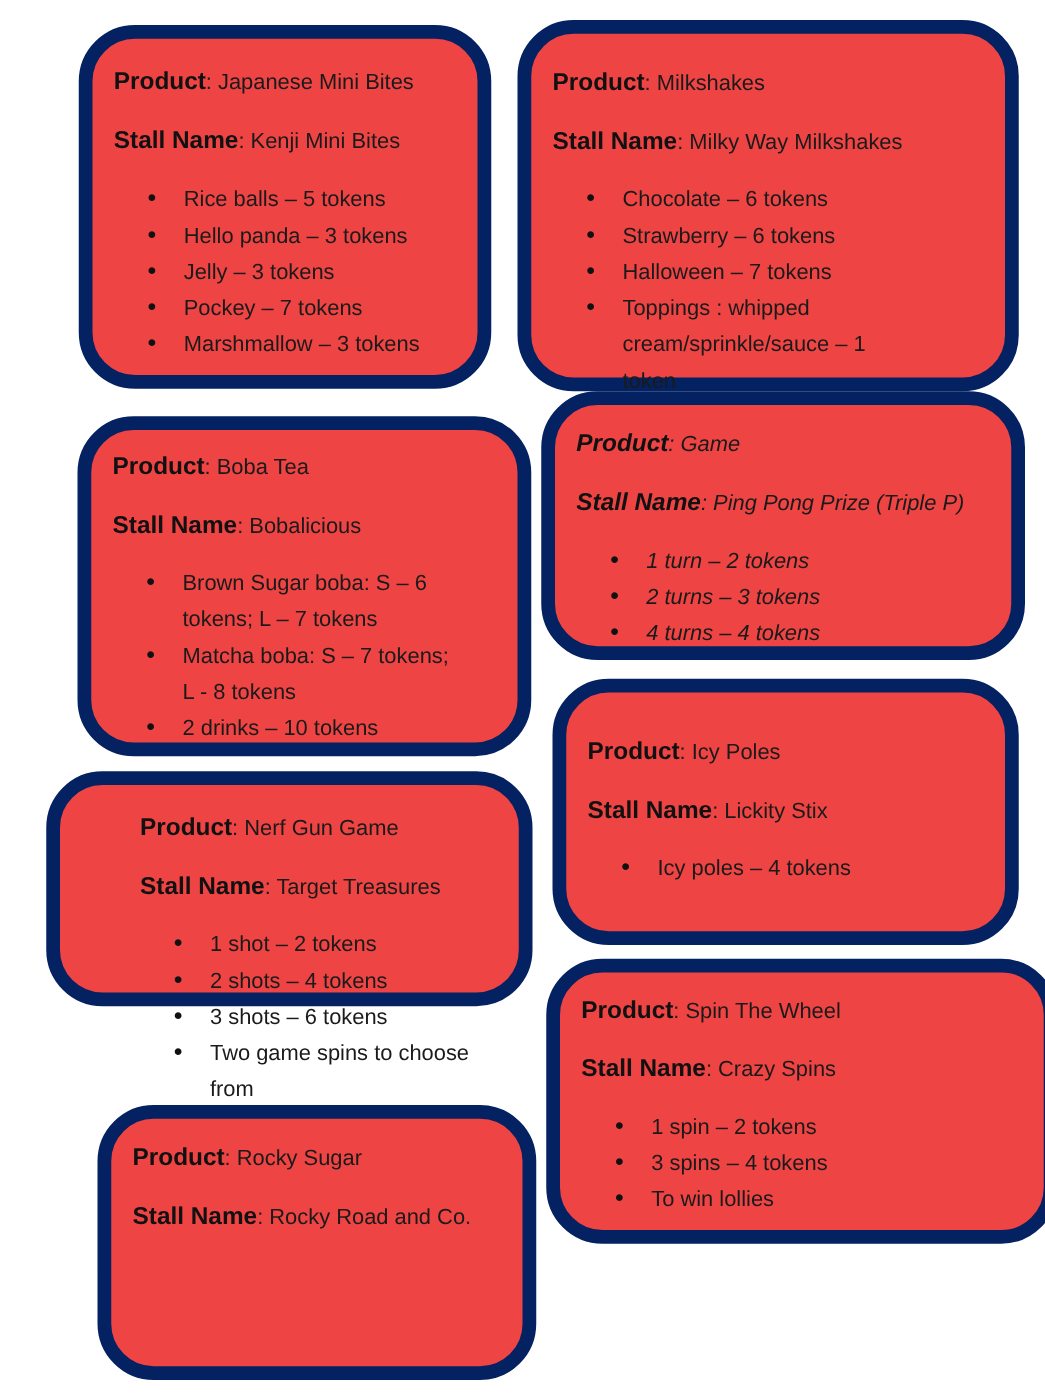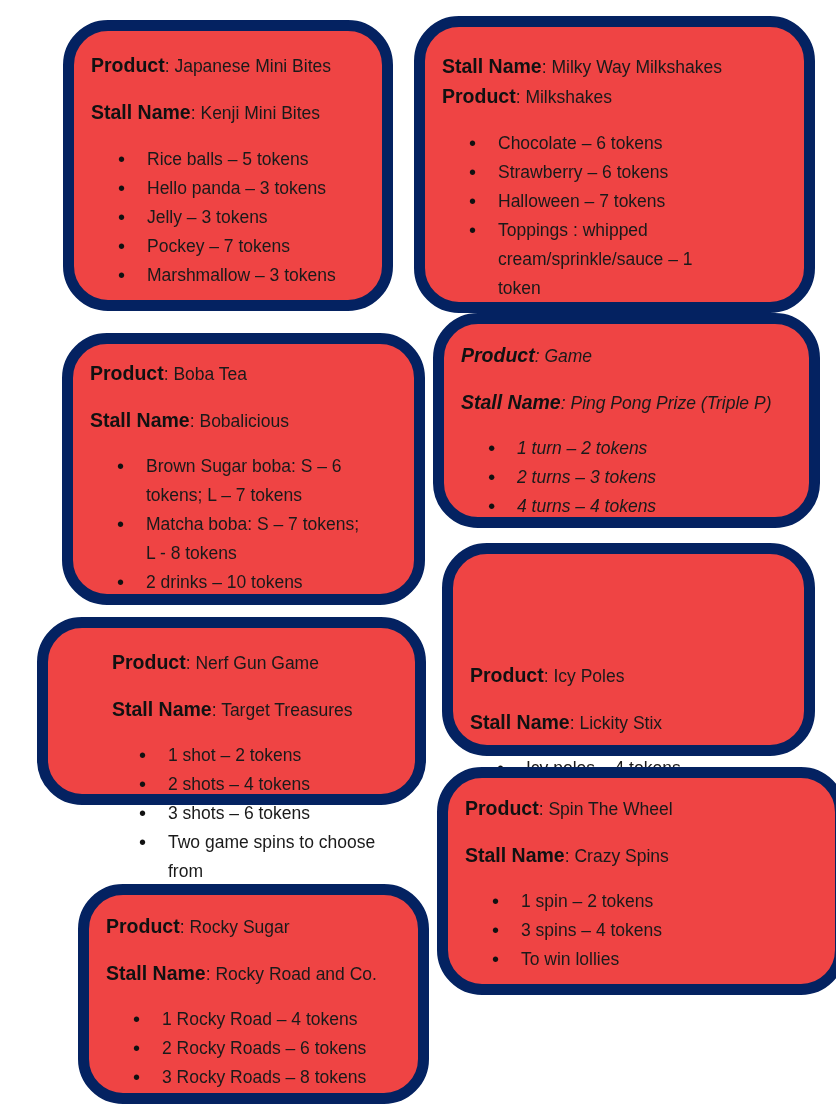--- a/index.html
+++ b/index.html
@@ -61,21 +61,21 @@
   }
   
   .c0 { left: 63px;  top: 20px;  width: 330px; height: 291px; }
   .c1 { left: 414px; top: 16px;  width: 401px; height: 297px; }
   .c1 .card-body { padding-top: 25px; }
   .c2 { left: 62px;  top: 333px; width: 363px; height: 272px; }
   .c2 .card-body { padding-top: 15px; padding-right: 46px; }
   .c3 { left: 433px; top: 313px; width: 387px; height: 215px; }
   .c3 .card-body { padding-top: 17px; font-style: italic; }
   .c4 { left: 442px; top: 543px; width: 373px; height: 213px; }
-  .c4 .card-body { padding-top: 59px; margin-top: 48px; }
+  .c4 .card-body { padding-top: 33px; }
   .c5 { left: 37px;  top: 617px; width: 389px; height: 188px; padding-left: 47px; }
   .c6 { left: 437px; top: 767px; width: 409px; height: 228px; }
   .c6 .card-body { padding-top: 16px; }
   .c7 { left: 78px;  top: 884px; width: 351px; height: 220px; }
   .c7 .card-body { padding-top: 17px; }
 </style>
 </head>
 <body>
 
 <div class="card c0">
@@ -87,22 +87,22 @@
       <li>Hello panda – 3 tokens</li>
       <li>Jelly – 3 tokens</li>
       <li>Pockey – 7 tokens</li>
       <li>Marshmallow – 3 tokens</li>
     </ul>
   </div>
 </div>
 
 <div class="card c1">
   <div class="card-body">
+    <p class="hline"><span class="lbl">Product</span><span class="sep">: </span><span class="val">Milkshakes</span></p>
     <p class="hline" style="margin-bottom:0"><span class="lbl">Stall Name</span><span class="sep">: </span><span class="val">Milky Way Milkshakes</span></p>
-    <p class="hline"><span class="lbl">Product</span><span class="sep">: </span><span class="val">Milkshakes</span></p>
     <ul class="prices">
       <li>Chocolate – 6 tokens</li>
       <li>Strawberry – 6 tokens</li>
       <li>Halloween – 7 tokens</li>
       <li style="max-width:255px">Toppings : whipped cream/sprinkle/sauce – 1 token</li>
     </ul>
   </div>
 </div>
 
 <div class="card c2">
@@ -161,19 +161,14 @@
       <li>3 spins – 4 tokens</li>
       <li>To win lollies</li>
     </ul>
   </div>
 </div>
 
 <div class="card c7">
   <div class="card-body">
     <p class="hline"><span class="lbl">Product</span><span class="sep">: </span><span class="val">Rocky Sugar</span></p>
     <p class="hline" style="margin-bottom:0"><span class="lbl">Stall Name</span><span class="sep">: </span><span class="val">Rocky Road and Co.</span></p>
-    <ul class="prices">
-      <li>1 Rocky Road – 4 tokens</li>
-      <li>2 Rocky Roads – 6 tokens</li>
-      <li>3 Rocky Roads – 8 tokens</li>
-    </ul>
   </div>
 </div>
 
 </body></html>

